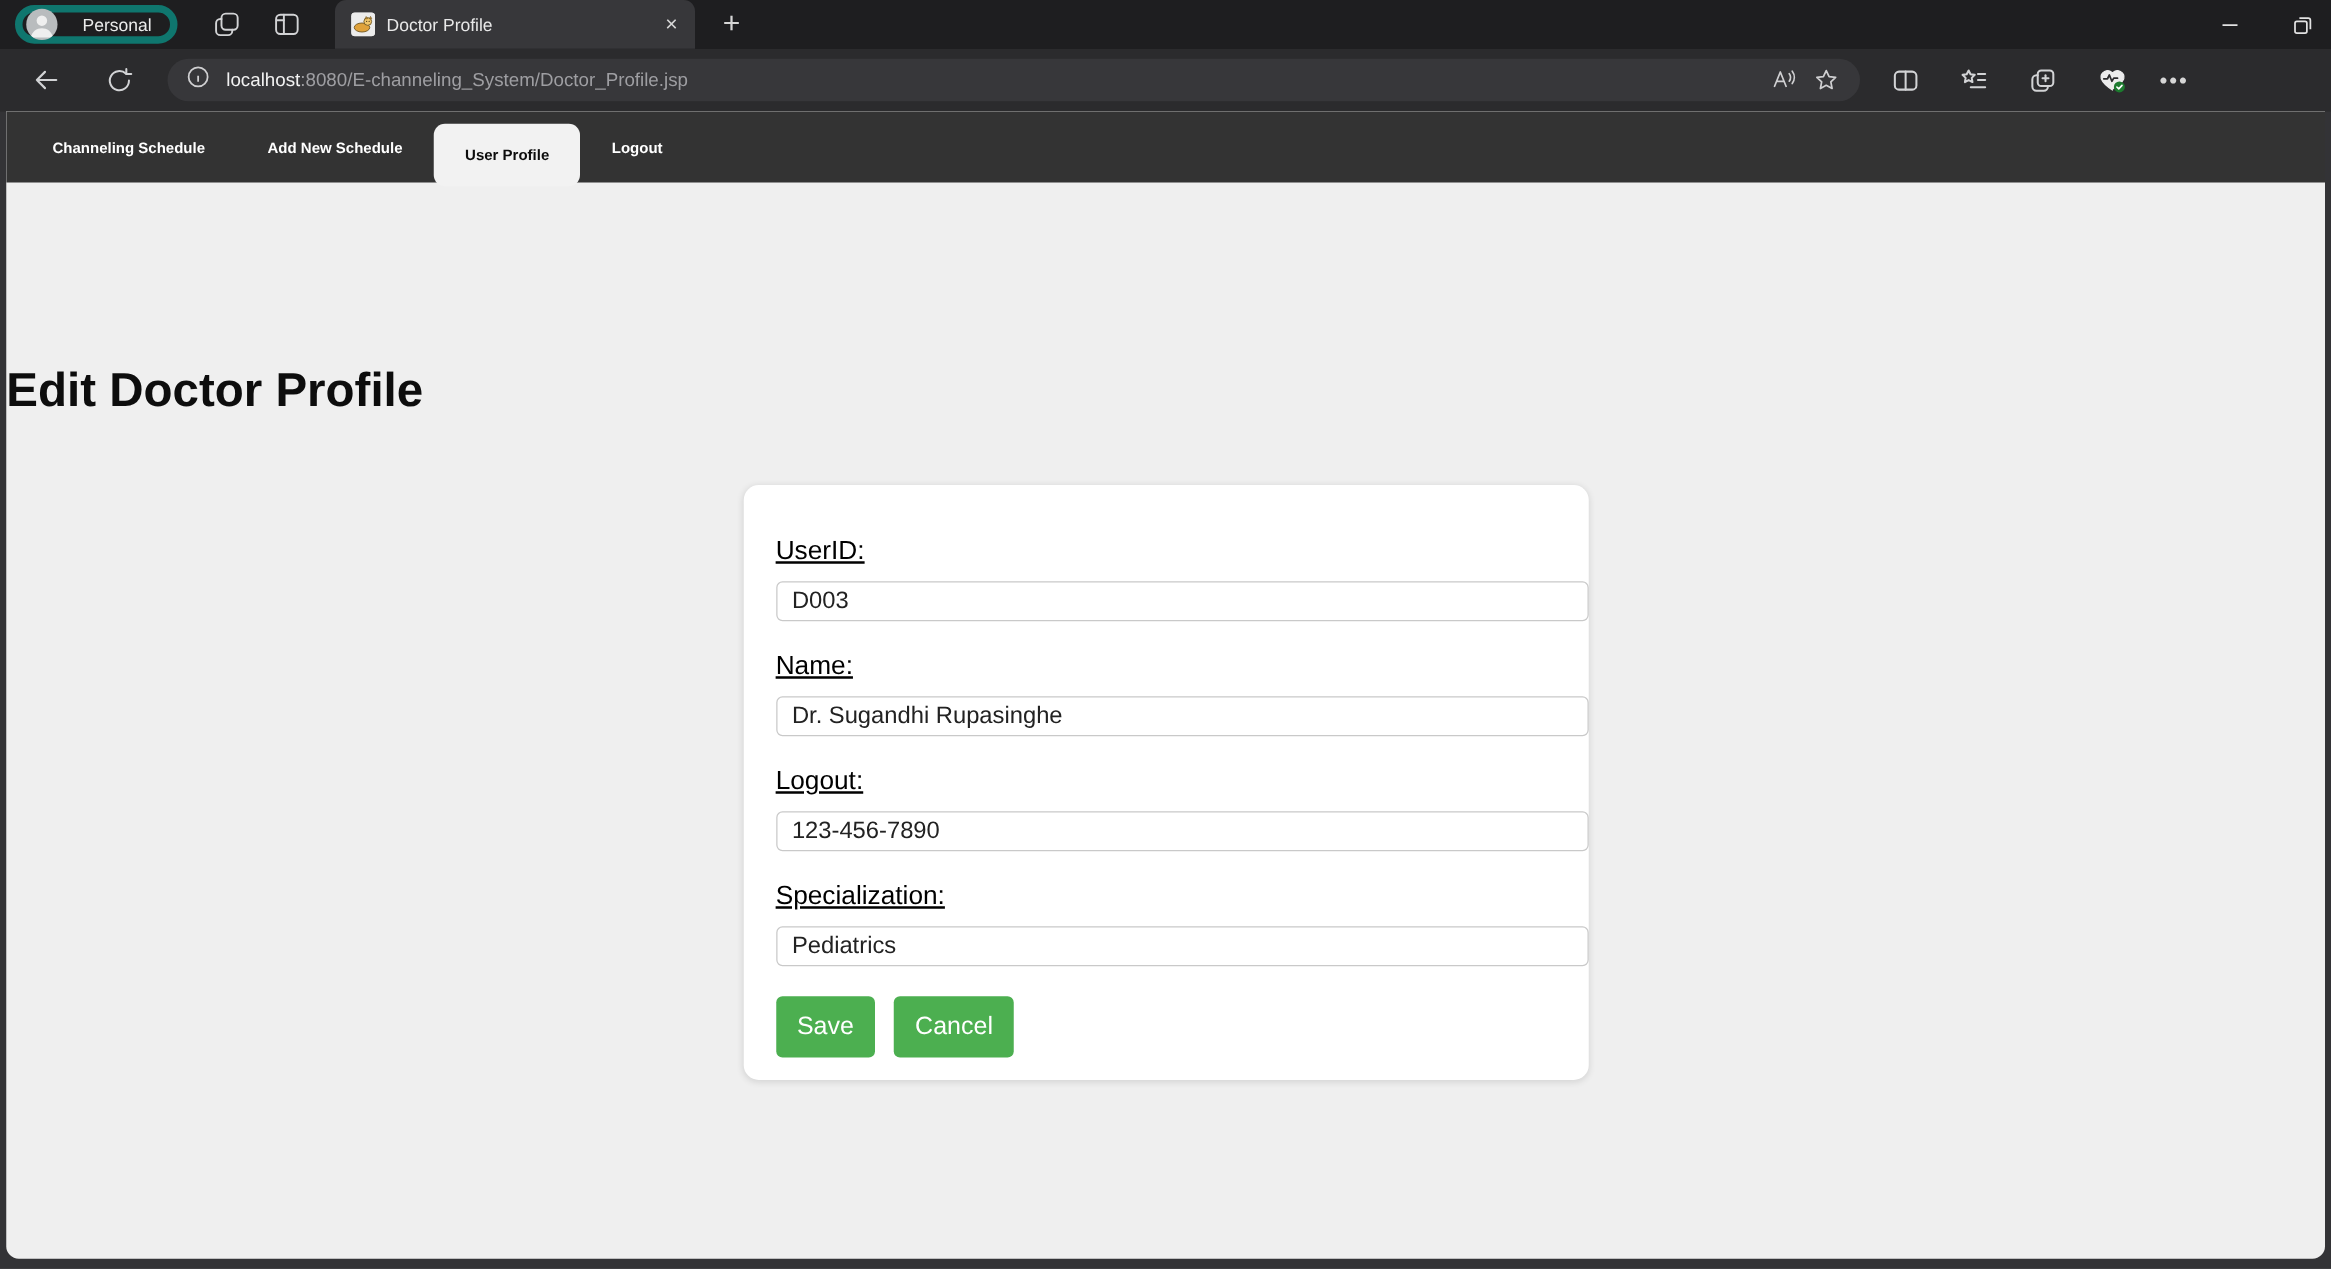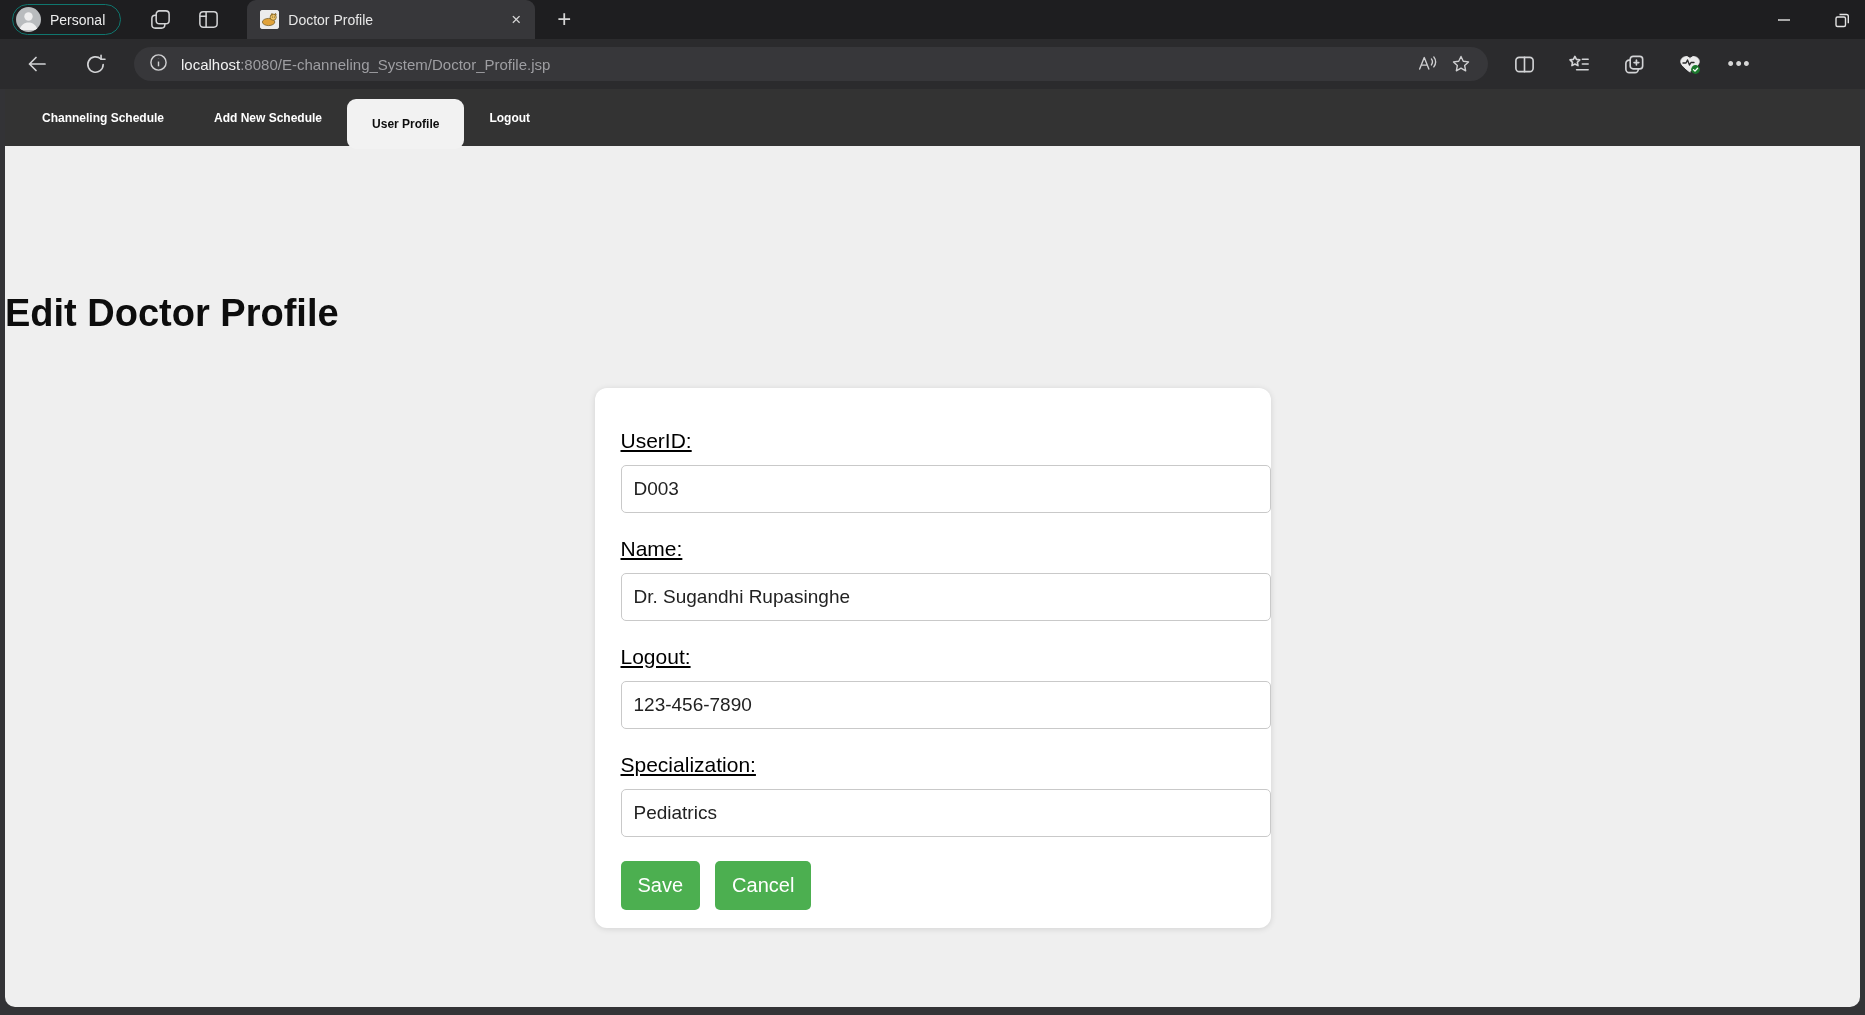--- a/index.html
+++ b/index.html
@@ -1,22 +1,22 @@
 <!DOCTYPE html>
 <html><head>
 <meta charset="utf-8">
 <style>
   * { margin:0; padding:0; box-sizing:border-box; }
   html,body { width:1865px; height:1015px; overflow:hidden; }
   body { font-family:"Liberation Sans", sans-serif; background:#1e1e20; position:relative; }
 
   
   .tabbar { height:39px; display:flex; align-items:center; position:relative; background:#1e1e20; }
-  .profile-btn { margin-left:12px; height:31px; display:flex; align-items:center; gap:9px;
-                 padding:0 15px 0 3px; border:1px solid #0f766e; border-radius:17px; cursor:pointer; }
+  .profile-btn { margin-left:12px; height:31px; display:flex; align-items:center; gap:20px;
+                 padding:0 15px 0 3px; border:6px solid #0f766e; border-radius:17px; cursor:pointer; }
   .profile-btn span.lbl { color:#ececec; font-size:14px; }
   .avatar { width:25px; height:25px; border-radius:50%; background:#b9bcbe; overflow:hidden; position:relative; }
   .avatar svg { position:absolute; left:0; top:0; }
   .chrome-icon { display:inline-flex; align-items:center; justify-content:center;
                  width:30px; height:30px; cursor:pointer; }
   .chrome-icon svg { stroke:#d2d3d5; fill:none; stroke-width:1.6; stroke-linecap:round; stroke-linejoin:round; }
   .ws-btn { margin-left:24px; } .vt-btn { margin-left:18px; }
   .tab { margin-left:24px; width:288px; height:39px; background:#37373a; border-radius:9px 9px 0 0;
          display:flex; align-items:center; padding:0 8px 0 13px; cursor:pointer; }
   .favicon { width:19px; height:19px; border-radius:3px; background:#ececec; flex:none; }
@@ -55,21 +55,21 @@
   .site-nav .nav-item.active { background:#f2f2f2; color:#0d0d0d; border-radius:9px;
                                padding:18px 25px; margin-left:-25px; margin-right:25px;
                                position:relative; top:6px; }
 
   
   .page-heading { margin-top:146px; font-size:38px; font-weight:bold; color:#0d0d0d; }
   .card { width:676px; margin:53px auto 0; background:#ffffff; border-radius:12px;
           box-shadow:0 1px 6px rgba(0,0,0,0.12); padding:41px 0 18px 26px; }
   .field { margin-bottom:24px; }
   .field label { display:block; font-size:21px; color:#000; margin-bottom:12px;text-decoration:underline; }
-  .field input { width:100%; height:48px; border:1px solid #c9c9c9; border-radius:5px;
+  .field input { width:100%; height:32px; border:1px solid #c9c9c9; border-radius:5px;
                  font-size:19px; font-family:"Liberation Sans", sans-serif; padding:0 12px; color:#222;
                  background:#fff; outline:none; }
   .btn-row { margin-top:16px; display:flex; gap:15px; }
   .btn { height:49px; padding:0 17px; background:#4caf50; color:#fff; border:none; border-radius:5px;
          font-size:20px; font-family:"Liberation Sans", sans-serif; cursor:pointer; }
 </style>
 </head>
 <body>
 
 <div class="tabbar">

